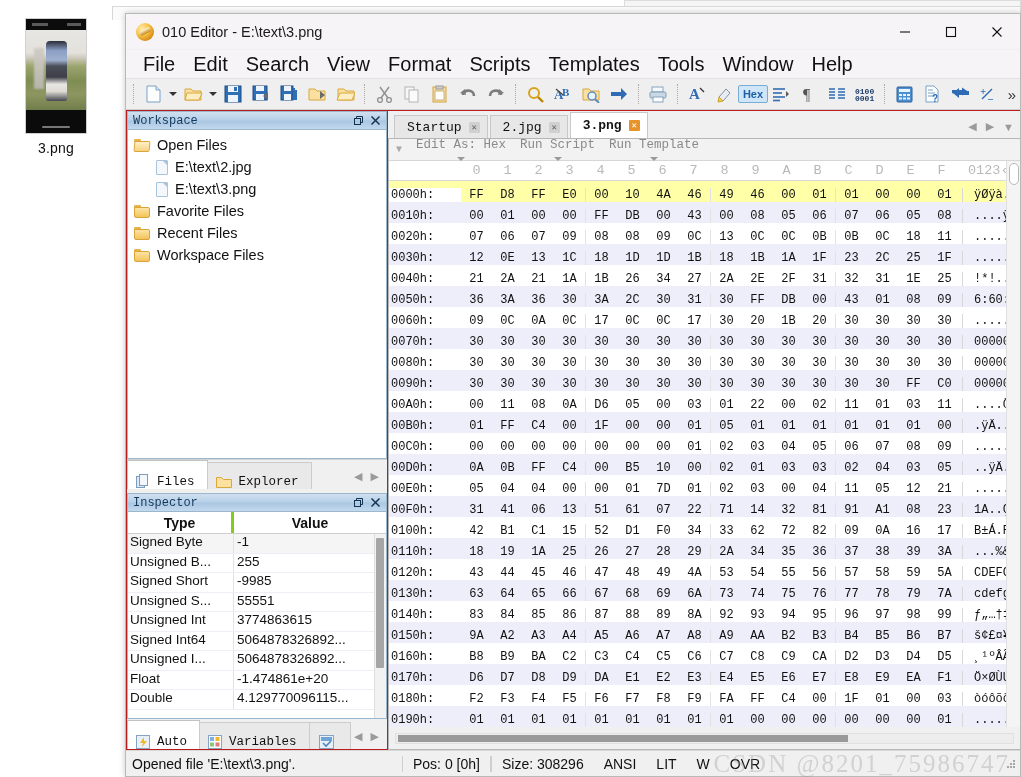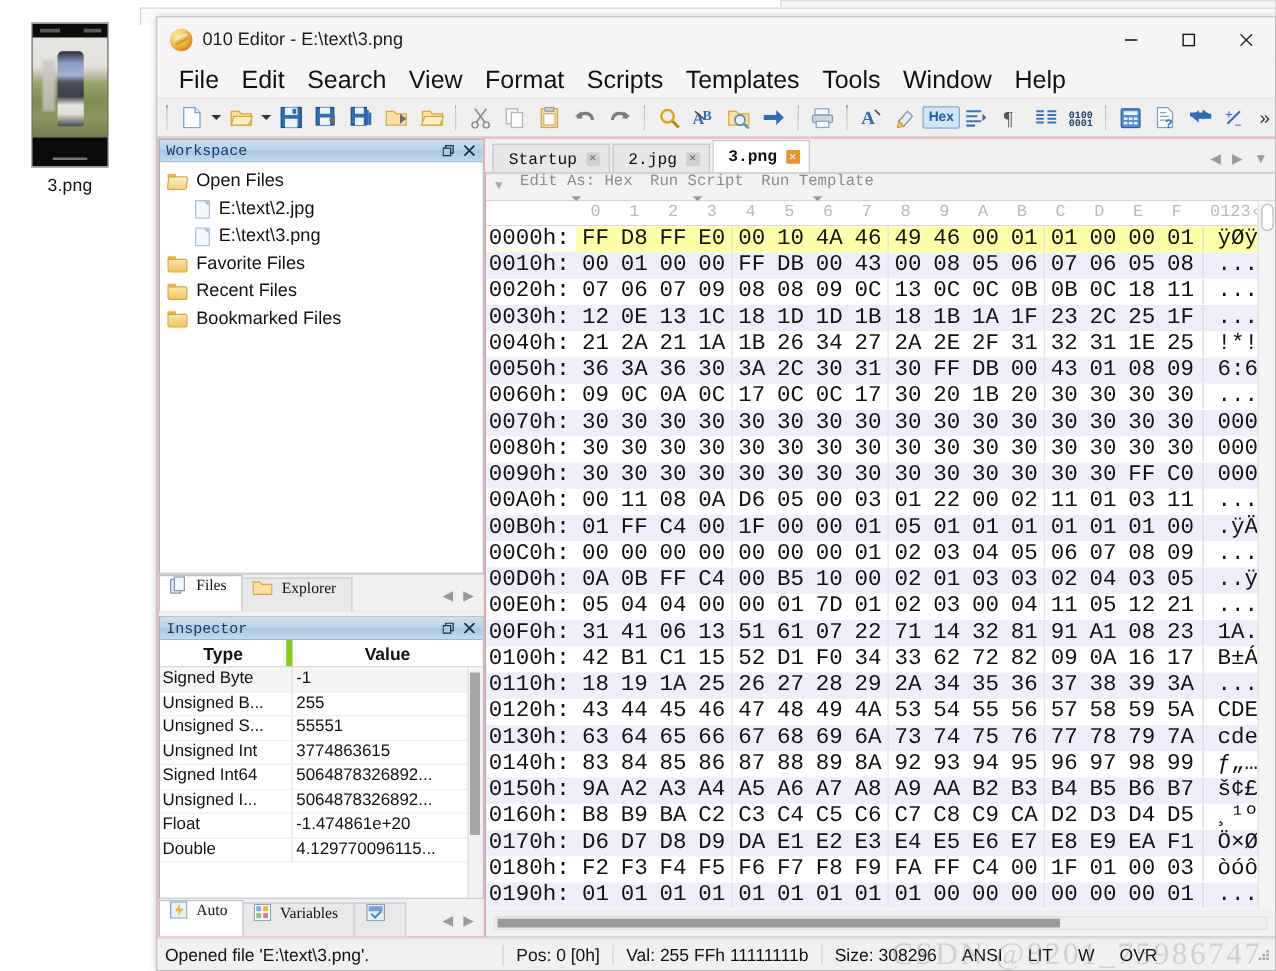--- a/index.html
+++ b/index.html
@@ -88,21 +88,21 @@
   .tb-sep { width:1px; height:20px; margin:0 5px; border-left:1px dotted #a9a9a9; }
   .tb-caret { width:12px; height:26px; display:flex; align-items:center; justify-content:center; }
   .tb-caret:after { content:""; border-left:4px solid transparent; border-right:4px solid transparent; border-top:4px solid #333; }
   .tb-hex {
     font-family:"Liberation Sans", sans-serif; font-size:11px; color:#1d5fa8; font-weight:bold;
     background:#cfe5f8; border:1px solid #7aadd6; border-radius:2px; padding:2px 4px;
   }
   .tb-overflow { margin-left:auto; margin-right:4px; font-size:15px; color:#333; }
 
   
-  .body { flex:1; display:flex; min-height:0; background:#fca5a5; }
+  .body { flex:1; display:flex; min-height:0; background:#b91c1c; }
 
   
   .left { width:262px; flex:none; display:flex; flex-direction:column; min-height:0; padding:1px; }
 
   .panel { display:flex; flex-direction:column; min-height:0; background:#fff; border:1px solid #9cb6cc; }
   .panel-caption {
     height:18px; flex:none;
     background:linear-gradient(180deg,#cfe0f0 0%, #b7d0e8 48%, #a9c6e2 52%, #c3d9ee 100%);
     display:flex; align-items:center; padding-left:5px; border-bottom:1px solid #9cb6cc;
   }
@@ -119,31 +119,31 @@
   .folder-ico .bd { position:absolute; left:0; top:2px; width:16px; height:11px; background:linear-gradient(180deg,#fde4a4,#f3c35a); border:1px solid #d9a53a; border-radius:1px 2px 2px 2px; }
   .folder-open .bd { background:linear-gradient(180deg,#fff0c9,#f7d280); transform: skewX(-6deg); }
   .file-ico { width:12px; height:15px; flex:none; background:#f4f8fd; border:1px solid #a8c4dd; position:relative; border-radius:1px;}
   .file-ico:after{ content:""; position:absolute; right:0; top:0; border-left:4px solid transparent; border-top:4px solid #a8c4dd; }
 
   .panel-tabs {
     height:30px; flex:none; display:flex; align-items:flex-end;
     background:#f0f0f0; border-top:1px solid #d3d3d3;
   }
   .ptab {
-    height:27px; display:flex; align-items:flex-start; gap:7px; padding:0 12px 0 8px;
-    font-family:Liberation Serif, serif; font-size:12.5px; color:#111;
+    height:27px; display:flex; align-items:flex-end; gap:7px; padding:0 12px 0 8px;
+    font-family:Liberation Mono, monospace; font-size:12.5px; color:#111;
     border:1px solid #cccccc; border-bottom:none; background:#e9e9e9; margin-right:-1px;
   }
   .ptab.active { background:#ffffff; height:29px; border-color:#c2c2c2; }
   .ptab-arrows { margin-left:auto; display:flex; gap:8px; padding:0 8px 6px 0; color:#9a9a9a; font-size:11px; }
 
   .inspector-table { flex:1; min-height:0; overflow:hidden; background:#fff; position:relative; }
   .ins-head { display:flex; height:22px; border-bottom:1px solid #cfcfcf; background:#fff; }
   .ins-head div { font-size:14px; font-weight:bold; color:#111; display:flex; align-items:center; justify-content:center; }
-  .ins-col-type { width:106px; border-right:5px solid #84cc16; }
+  .ins-col-type { width:106px; border-right:3px solid #84cc16; }
   .ins-col-val { flex:1; }
   .ins-row { display:flex; height:19.5px; font-size:13.5px; color:#111; border-bottom:1px solid #eceff4; }
   .ins-row.alt { background:#f5f5f5; }
   .ins-row .t { width:106px; padding-left:2px; border-right:1px solid #dfe3e8; white-space:nowrap; overflow:hidden; }
   .ins-row .v { flex:1; padding-left:3px; white-space:nowrap; overflow:hidden; }
   .ins-scroll { position:absolute; right:0; top:22px; bottom:0; width:12px; background:#f2f2f2; border-left:1px solid #ddd; }
   .ins-thumb { position:absolute; right:2px; top:4px; width:8px; height:130px; background:#a6a6a6; border-radius:1px; }
 
   .splitter-h { height:4px; flex:none; background:#f0f0f0; }
 
@@ -178,21 +178,21 @@
     height:20px; flex:none; display:flex; align-items:center;
     font-family:"Liberation Mono", monospace; font-size:13.5px; color:#b9b9b9;
     background:#fff; border-bottom:1px solid #d9d9d9;
   }
   .addr-w { width:72px; flex:none; }
   .colhdr .hexcols { display:flex; }
   .colhdr .hc { width:31px; text-align:center; }
   .colhdr .ascii { padding-left:11px; letter-spacing:0px; }
 
   .hexrows { flex:1; overflow:hidden; background:#fff; }
-  .hexrow { height:21px; display:flex; align-items:flex-start; font-family:"Liberation Mono", monospace; font-size:18px; color:#111; }
+  .hexrow { height:21px; display:flex; align-items:flex-end; font-family:"Liberation Mono", monospace; font-size:12px; color:#111; }
   .hexrow.alt { background:#eeeefb; }
   .hexrow.sel { background:#ffffa8; }
   .hexrow .addr { width:72px; flex:none; color:#111; padding-left:2px; }
   .hexrow .bytes { display:flex; }
   .hexrow .b { width:31px; text-align:center; }
   .hexrow .grp { display:flex; border-right:1px solid #e2e2e2; }
   .hexrow .grp:last-child { border-right:none; }
   .hexrow .ascii { padding-left:11px; white-space:pre; border-left:1px solid #d8d8d8; margin-left:2px; }
   .hexrow.sel .addr { background:#fff; }
 
@@ -544,21 +544,21 @@
                   <i class="tab"></i>
                   <i class="bd"></i>
                 </span>
               <span class="tree-label">Recent Files</span>
             </div>
             <div class="tree-row">
               <span class="folder-ico">
                   <i class="tab"></i>
                   <i class="bd"></i>
                 </span>
-              <span class="tree-label">Bookmarked Files</span>
+              <span class="tree-label">Workspace Files</span>
             </div>
           </div>
         </div>
 
         <div class="panel-tabs">
           <div class="ptab active">
             <svg width="14" height="15" viewBox="0 0 14 15">
                 <rect x="0.5" y="2.5" width="8" height="11" fill="#dfe9f4" stroke="#7d9cbb"></rect>
                 <rect x="3.5" y="0.5" width="8" height="11" fill="#f2f7fc" stroke="#7d9cbb"></rect>
               </svg>
@@ -601,20 +601,24 @@
               <div class="ins-col-type">Type</div>
               <div class="ins-col-val">Value</div>
             </div>
             <div class="ins-row alt">
                 <div class="t">Signed Byte</div>
                 <div class="v">-1</div>
               </div>
             <div class="ins-row">
                 <div class="t">Unsigned B...</div>
                 <div class="v">255</div>
+              </div>
+            <div class="ins-row">
+                <div class="t">Signed Short</div>
+                <div class="v">-9985</div>
               </div>
             <div class="ins-row">
                 <div class="t">Unsigned S...</div>
                 <div class="v">55551</div>
               </div>
             <div class="ins-row">
                 <div class="t">Unsigned Int</div>
                 <div class="v">3774863615</div>
               </div>
             <div class="ins-row">
@@ -1533,21 +1537,20 @@
           </div>
         </div>
       </div>
     </div>
 
     <div class="statusbar">
       <div class="sb-msg">Opened file 'E:\text\3.png'.</div>
       <div class="sb-div"></div>
       <div class="sb-cell">Pos: 0 [0h]</div>
       <div class="sb-div"></div>
-      <div class="sb-cell">Val: 255 FFh 11111111b</div>
       <div class="sb-div"></div>
       <div class="sb-cell">Size: 308296</div>
       <div class="sb-cell">ANSI</div>
       <div class="sb-cell">LIT</div>
       <div class="sb-cell">W</div>
       <div class="sb-cell">OVR</div>
       <div class="sb-grip">
         <i style="left:8px;top:8px"></i>
           <i style="left:5px;top:8px"></i>
           <i style="left:8px;top:5px"></i>

